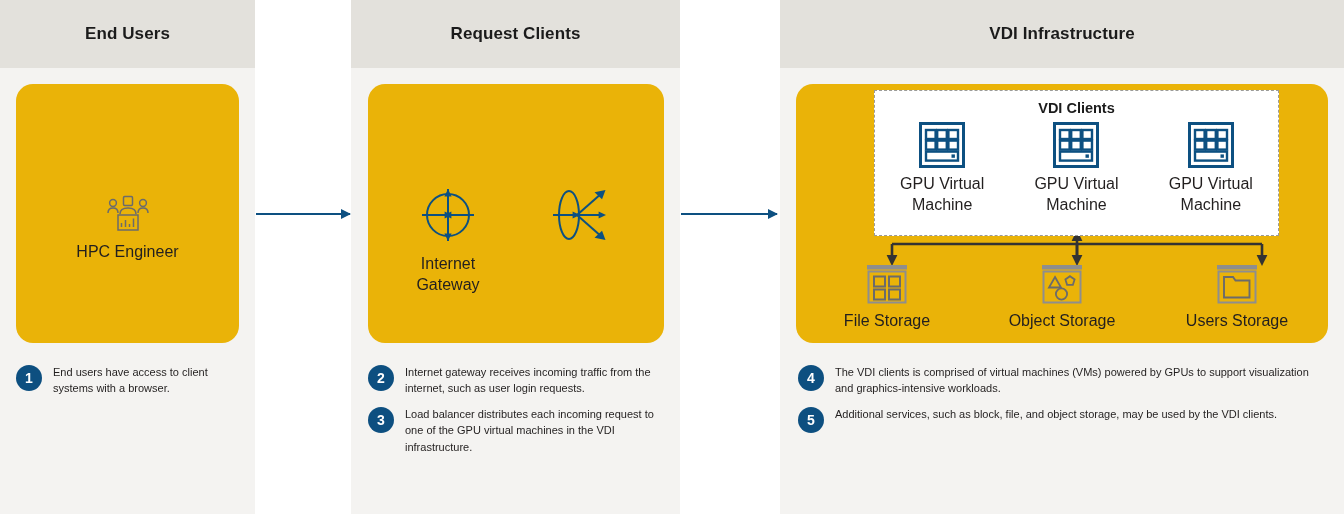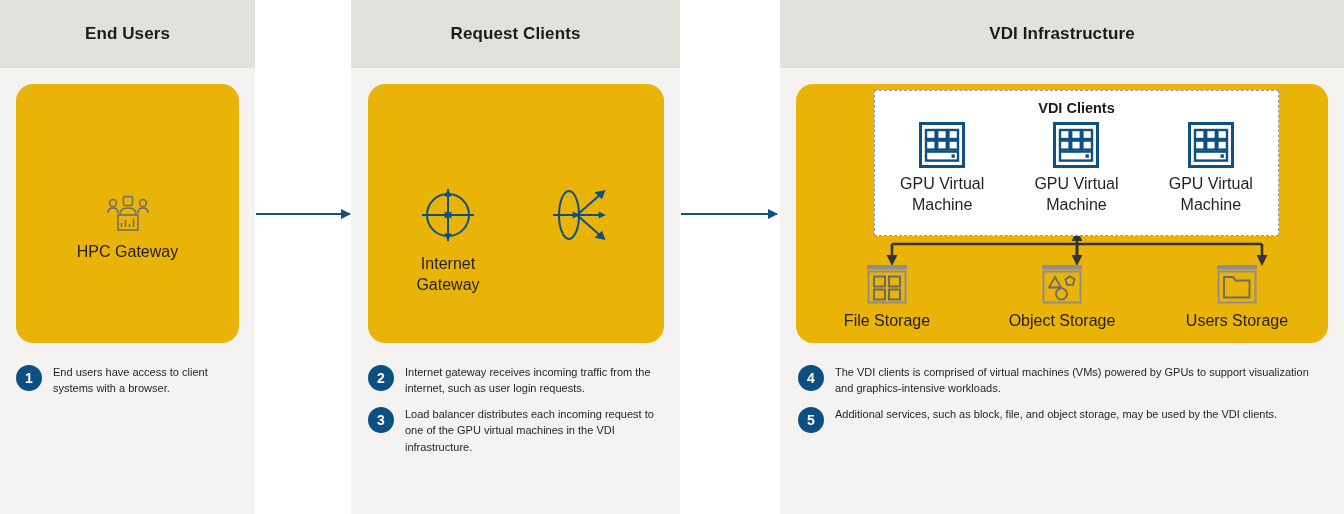--- a/index.html
+++ b/index.html
@@ -110,21 +110,21 @@
             <circle cx="7" cy="9" r="3.4"></circle>
             <path d="M2 19 q0-5 5-5 q5 0 5 5"></path>
 
             <circle cx="37" cy="9" r="3.4"></circle>
             <path d="M32 19 q0-5 5-5 q5 0 5 5"></path>
 
             <rect x="12" y="21" width="20" height="15"></rect>
             <path d="M15.5 33 v-4 M19.5 33 v-7 M23.5 33 v-3 M27.5 33 v-8.5"></path>
           </g>
         </svg>
-        <div class="node-label">HPC Gateway</div>
+        <div class="node-label">HPC Engineer</div>
       </div>
     </div>
 
     <div class="captions" id="cap-endusers">
       <div class="caption">
         <div class="badge">1</div>
         <div class="caption-text">End users have access to client systems with a browser.</div>
       </div>
     </div>
   </div>

